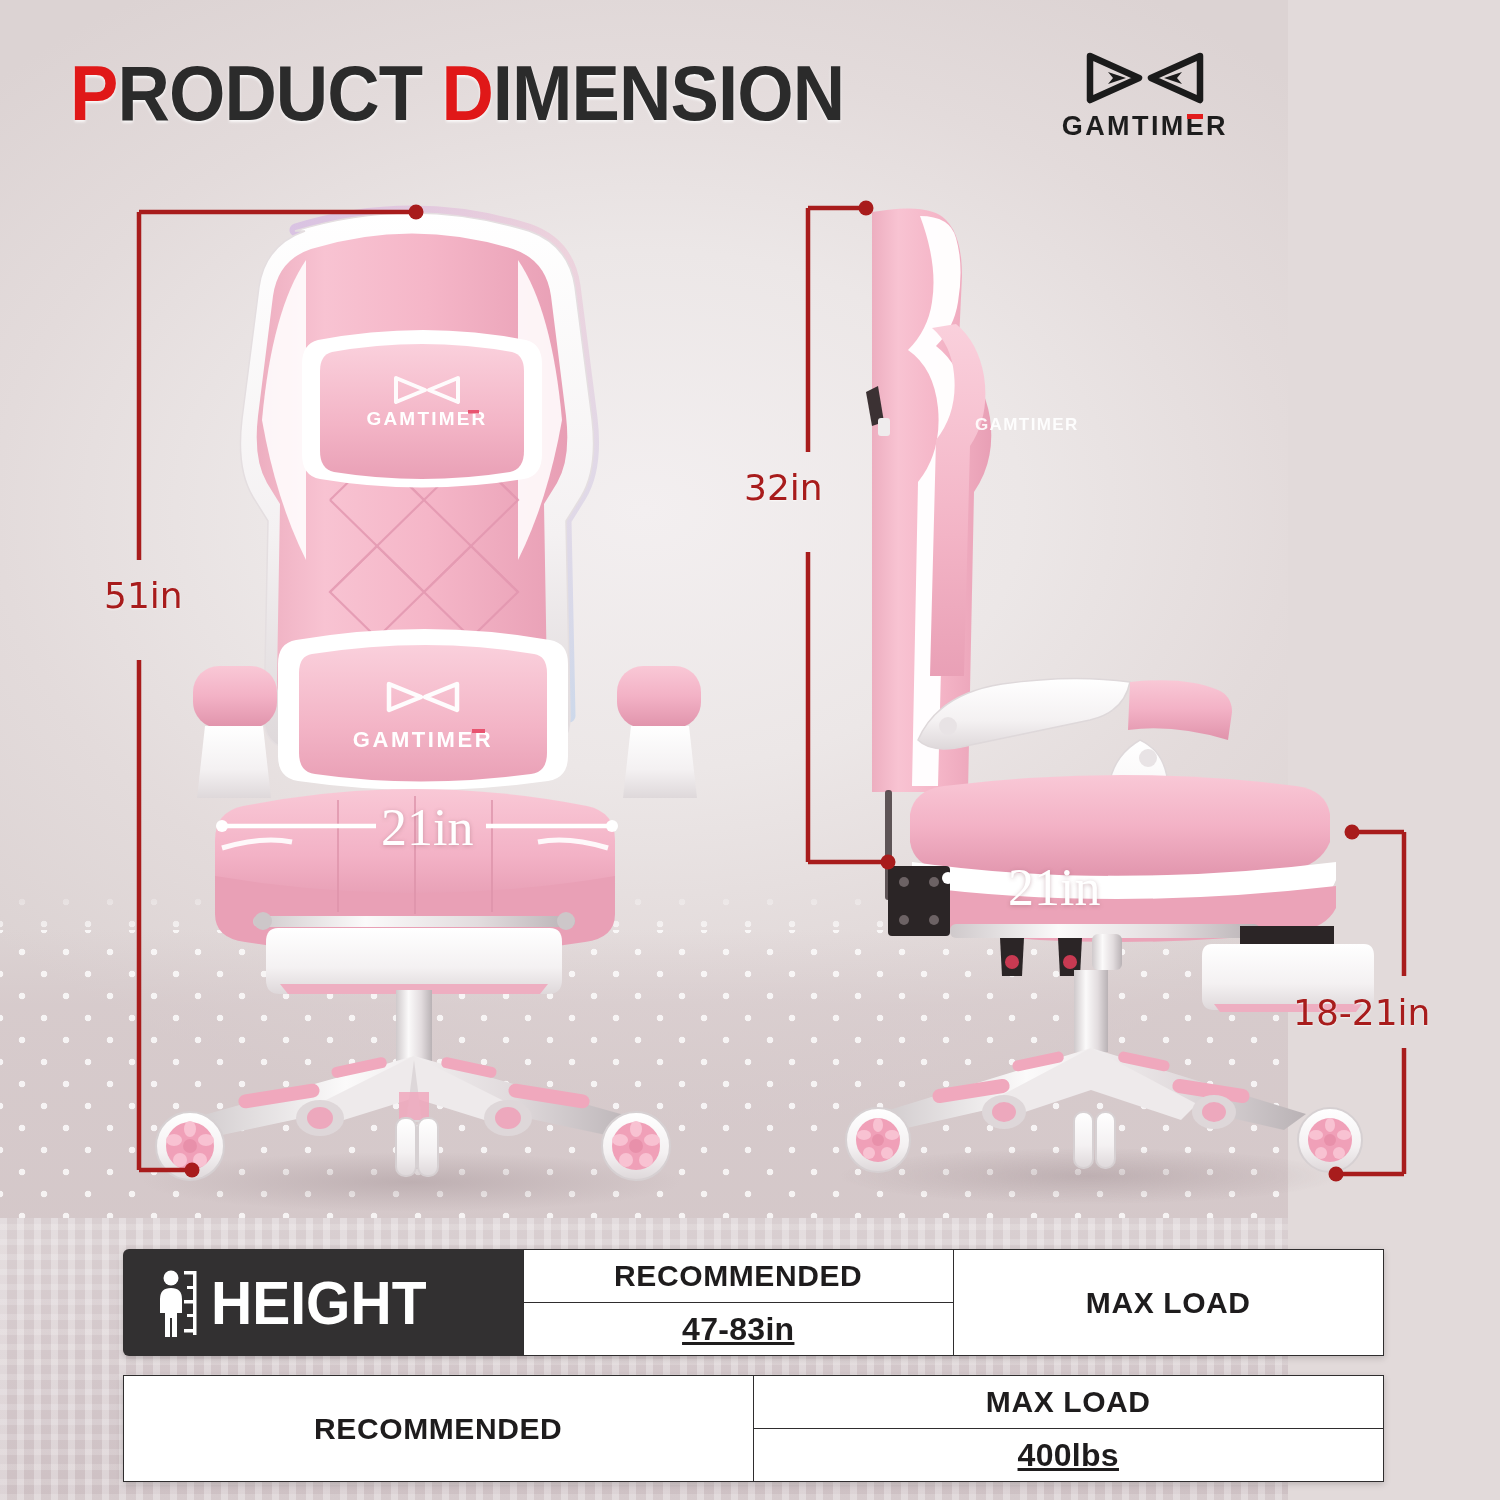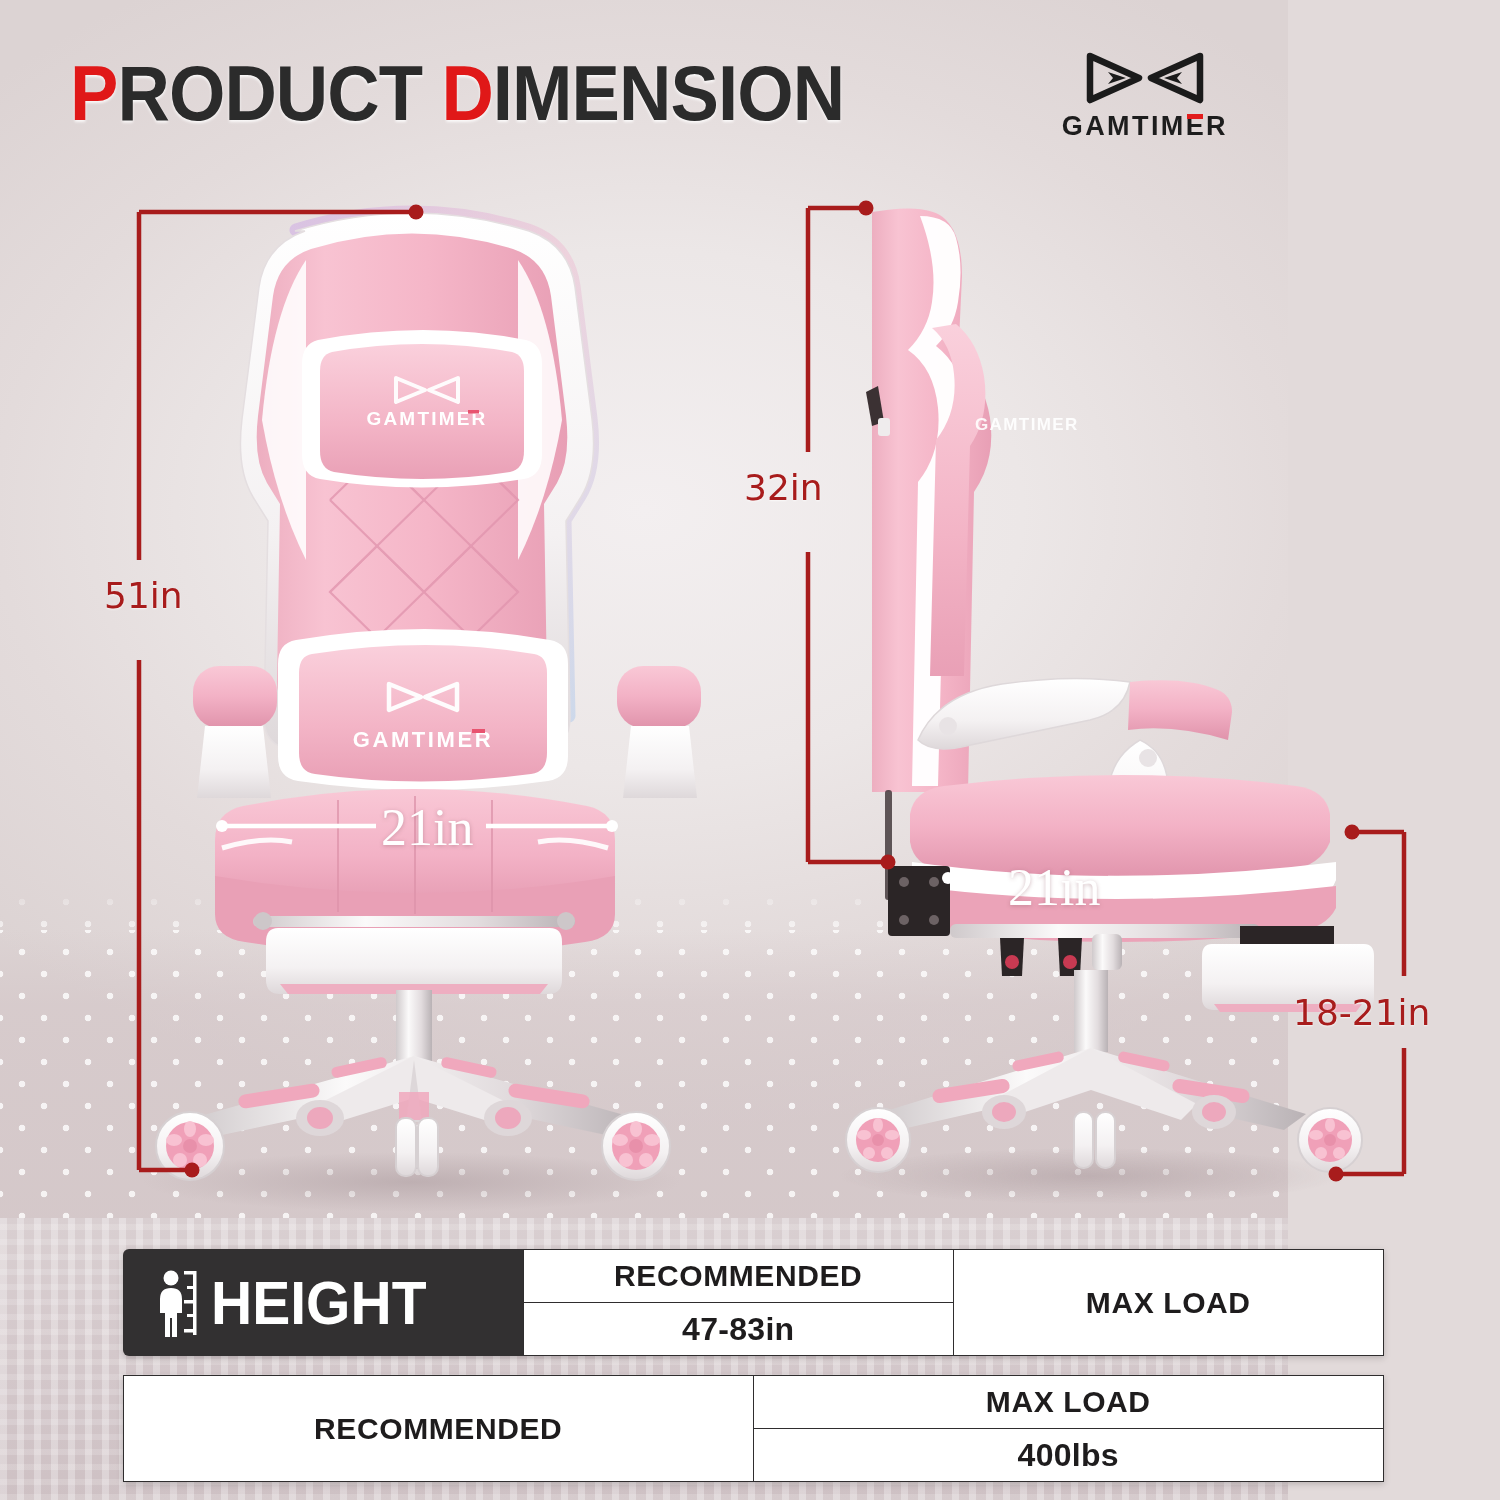--- a/index.html
+++ b/index.html
@@ -114,21 +114,21 @@
   }
   .spec-cells { flex:1; display:flex; }
   .spec-col { flex:1; display:flex; flex-direction:column; }
   .spec-cell {
     flex:1; background:#fff; border:1.6px solid #2f2d2e;
     display:flex; align-items:center; justify-content:center;
     color:#1e1c1d; line-height:1;
     font-family:"Liberation Sans Narrow","Liberation Sans",sans-serif;
   }
   .spec-cell.head { font-size:30px; font-weight:bold; letter-spacing:.6px; }
-  .spec-cell.val  { font-size:32px; font-weight:bold; letter-spacing:.3px; }
+  .spec-cell.val  { font-size:32px; font-weight:bold; letter-spacing:.3px;text-decoration:underline; }
   .spec-col + .spec-col .spec-cell { border-left:none; }
   .spec-cell + .spec-cell { border-top:none; }
 </style>
 </head>
 <body>
 
 <div id="stage">
 
   <div id="floor-tone"></div>
   <div class="dotfield" id="dots-fade-top"></div>

